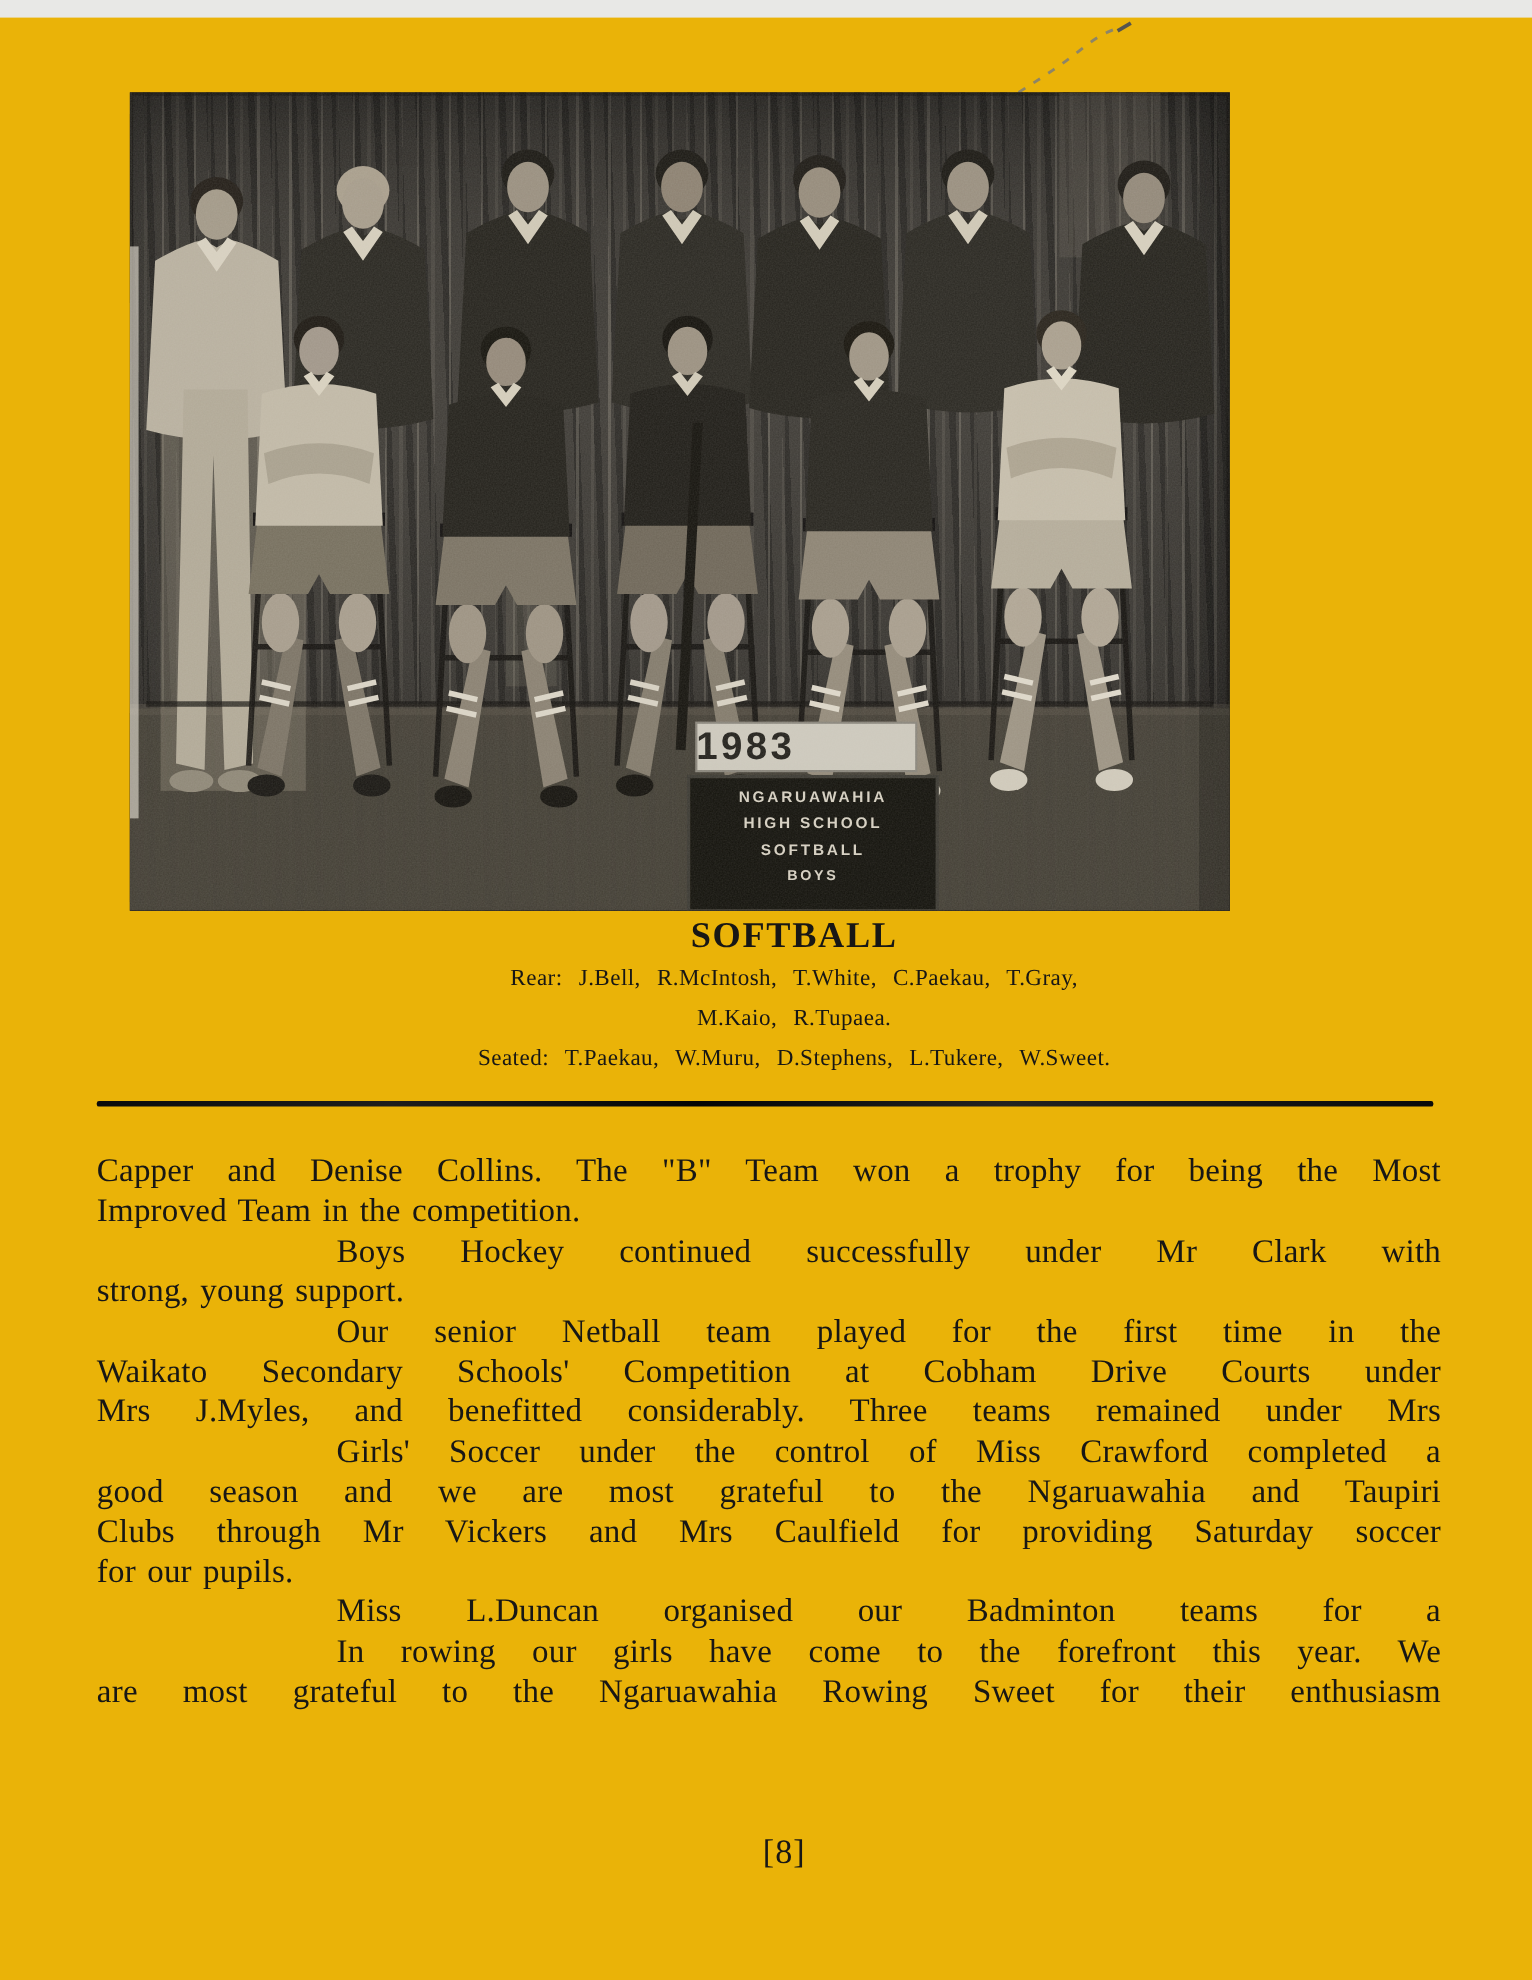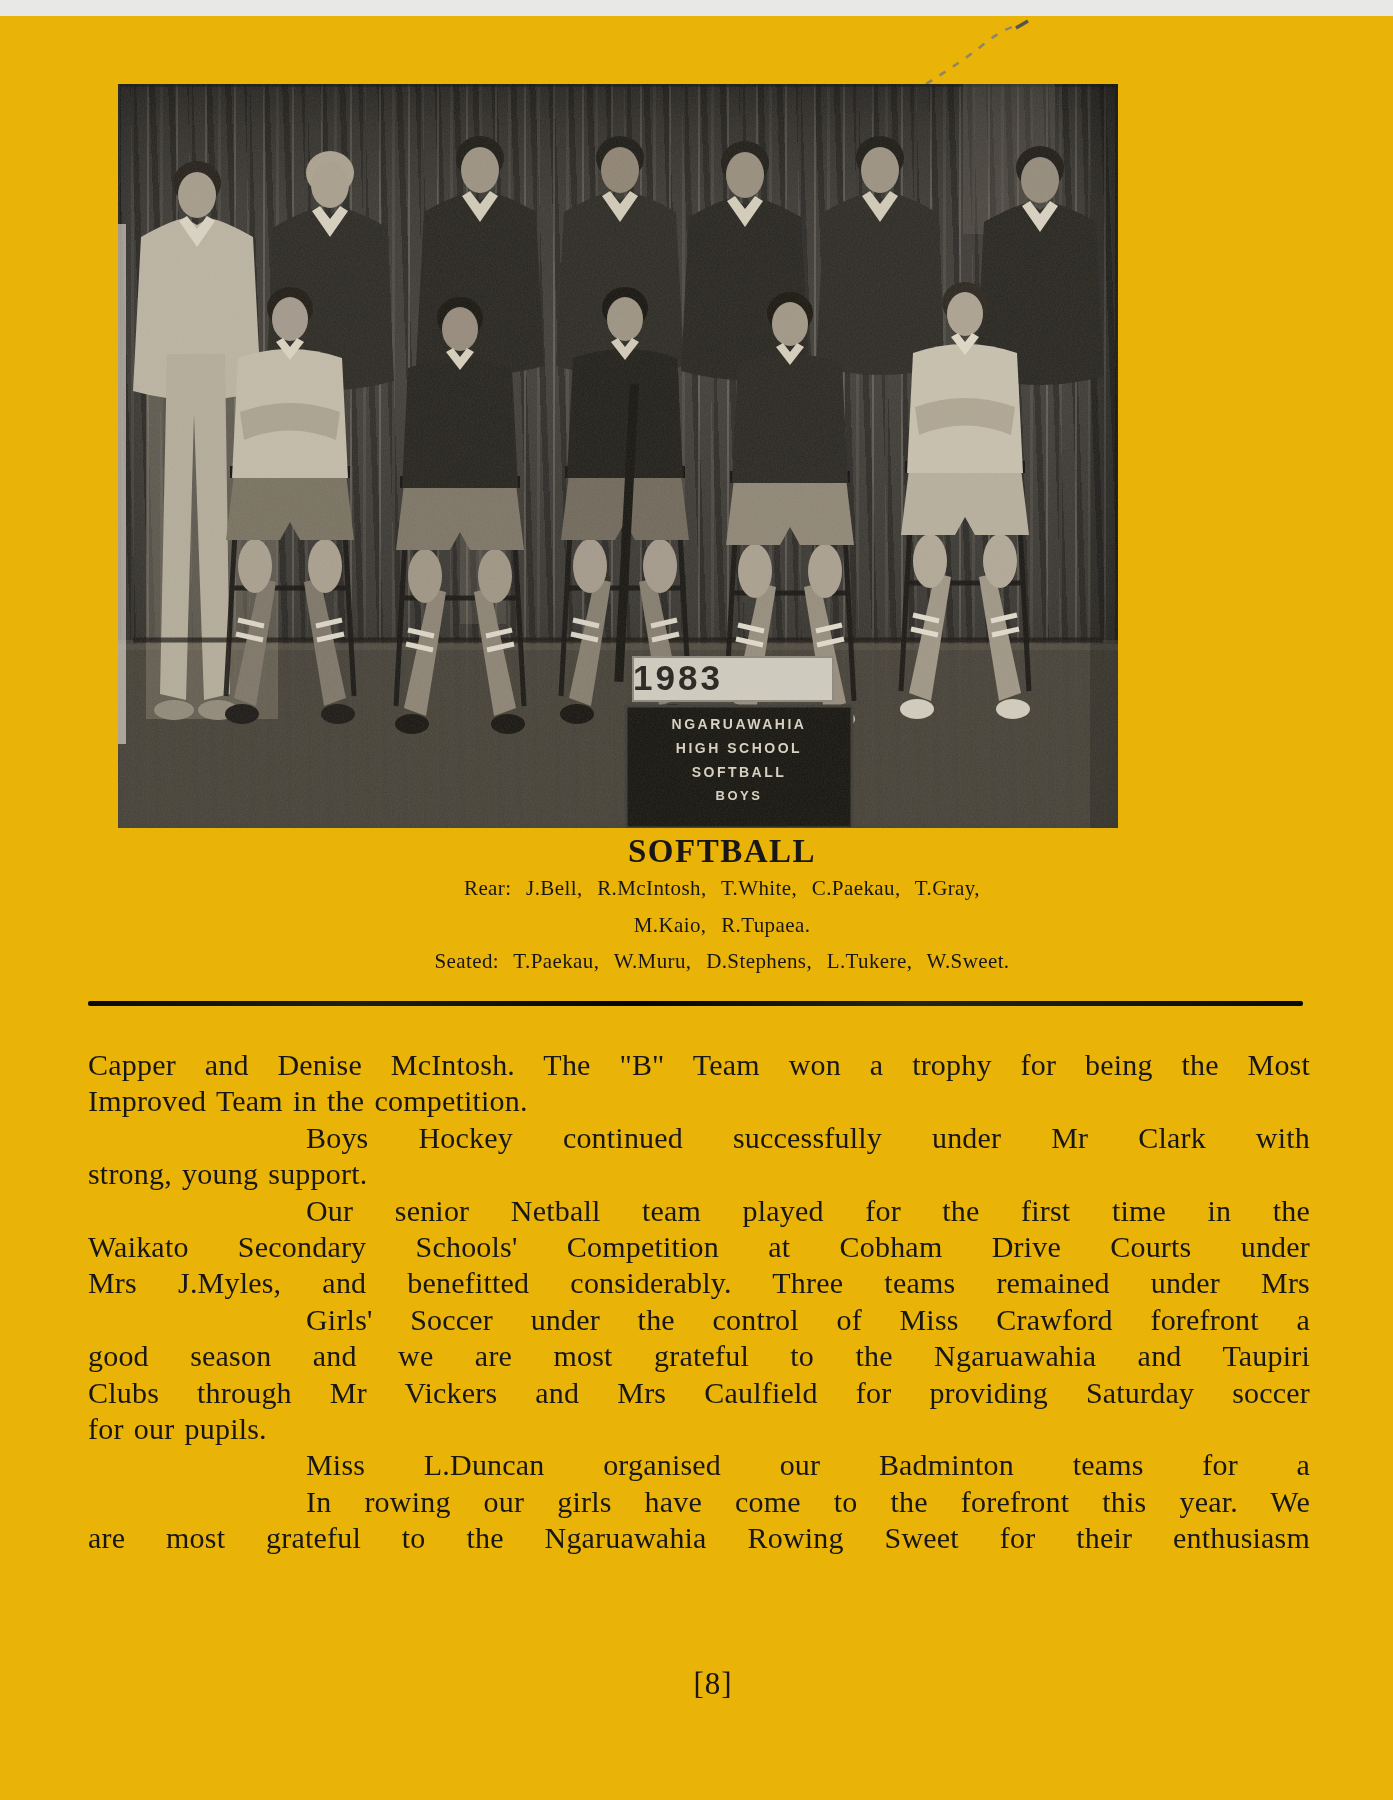--- a/index.html
+++ b/index.html
@@ -144,28 +144,28 @@
   <div class="caption">
     <div class="caption-title">SOFTBALL</div>
     <div class="caption-line">Rear: J.Bell, R.McIntosh, T.White, C.Paekau, T.Gray,</div>
     <div class="caption-line">M.Kaio, R.Tupaea.</div>
     <div class="caption-line">Seated: T.Paekau, W.Muru, D.Stephens, L.Tukere, W.Sweet.</div>
   </div>
 
   <div class="divider"></div>
 
   <div class="body-text">
-      <div class="bodyline fill">Capper and Denise McIntosh. The "B" Team won a trophy for being the Most</div>
+      <div class="bodyline fill">Capper and Denise Collins. The "B" Team won a trophy for being the Most</div>
       <div class="bodyline">Improved Team in the competition.</div>
       <div class="bodyline fill indent">Boys Hockey continued successfully under Mr Clark with</div>
       <div class="bodyline">strong, young support.</div>
       <div class="bodyline fill indent">Our senior Netball team played for the first time in the</div>
       <div class="bodyline fill">Waikato Secondary Schools' Competition at Cobham Drive Courts under</div>
       <div class="bodyline fill">Mrs J.Myles, and benefitted considerably. Three teams remained under Mrs</div>
-      <div class="bodyline fill indent">Girls' Soccer under the control of Miss Crawford forefront a</div>
+      <div class="bodyline fill indent">Girls' Soccer under the control of Miss Crawford completed a</div>
       <div class="bodyline fill">good season and we are most grateful to the Ngaruawahia and Taupiri</div>
       <div class="bodyline fill">Clubs through Mr Vickers and Mrs Caulfield for providing Saturday soccer</div>
       <div class="bodyline">for our pupils.</div>
       <div class="bodyline fill indent">Miss L.Duncan organised our Badminton teams for a</div>
       <div class="bodyline fill indent">In rowing our girls have come to the forefront this year. We</div>
       <div class="bodyline fill">are most grateful to the Ngaruawahia Rowing Sweet for their enthusiasm</div>
     </div>
 
   <div class="page-number">[8]</div>
 

